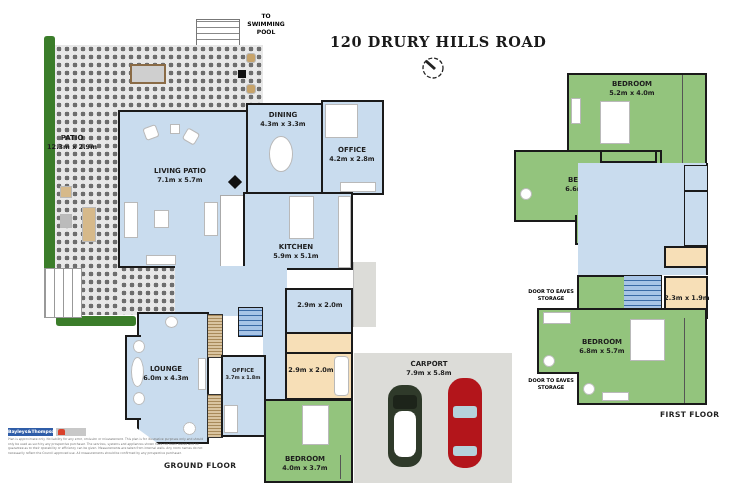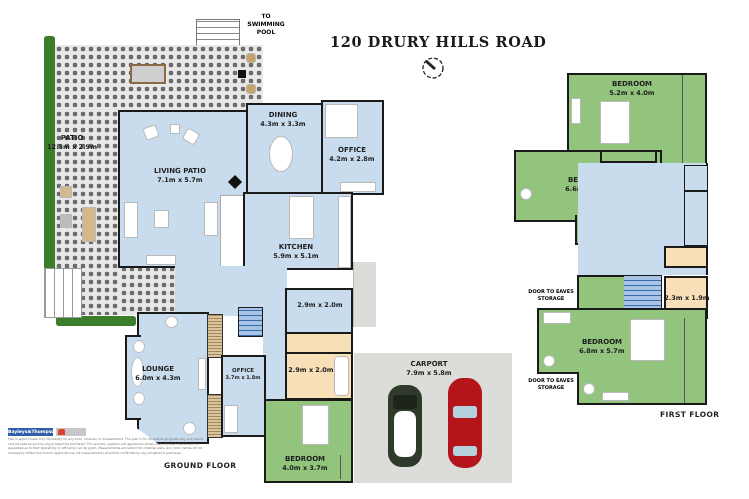--- a/index.html
+++ b/index.html
@@ -120,21 +120,21 @@
   <div class="stairs" style="left:238px;top:307px;width:25px;height:30px;"></div>
 
   <div class="abs wall blue" style="left:137px;top:312px;width:72px;height:132px;clip-path:polygon(0 0,100% 0,100% 100%,30% 100%,0 88%,0 12%);"></div>
   <div class="abs wall blue" style="left:125px;top:335px;width:16px;height:85px;border-right:none;"></div>
   <div class="furn" style="left:165px;top:316px;width:13px;height:12px;border-radius:50%;"></div>
   <div class="furn" style="left:133px;top:340px;width:12px;height:13px;border-radius:50%;"></div>
   <div class="furn" style="left:131px;top:357px;width:13px;height:30px;border-radius:50%;"></div>
   <div class="furn" style="left:133px;top:392px;width:12px;height:13px;border-radius:50%;"></div>
   <div class="furn" style="left:183px;top:422px;width:13px;height:13px;border-radius:50%;"></div>
   <div class="furn" style="left:198px;top:358px;width:8px;height:32px;"></div>
-  <div class="lbl" style="left:158px;top:365px;">
+  <div class="lbl" style="left:166px;top:365px;">
     <span>LOUNGE</span>
     <span class="dim">6.0m x 4.3m</span>
   </div>
   <div class="abs" style="left:207px;top:314px;width:14px;height:42px;background:repeating-linear-gradient(0deg,#d9c4a0 0 2px,#a88a5a 2px 3px);border:1px solid #333;"></div>
   <div class="abs" style="left:207px;top:394px;width:14px;height:42px;background:repeating-linear-gradient(0deg,#d9c4a0 0 2px,#a88a5a 2px 3px);border:1px solid #333;"></div>
 
   <div class="abs wall blue" style="left:221px;top:355px;width:45px;height:82px;"></div>
   <div class="furn" style="left:224px;top:405px;width:14px;height:28px;"></div>
   <div class="lbl" style="left:243px;top:367px;font-size:5.5px;line-height:7px;">
     <span>OFFICE</span>

